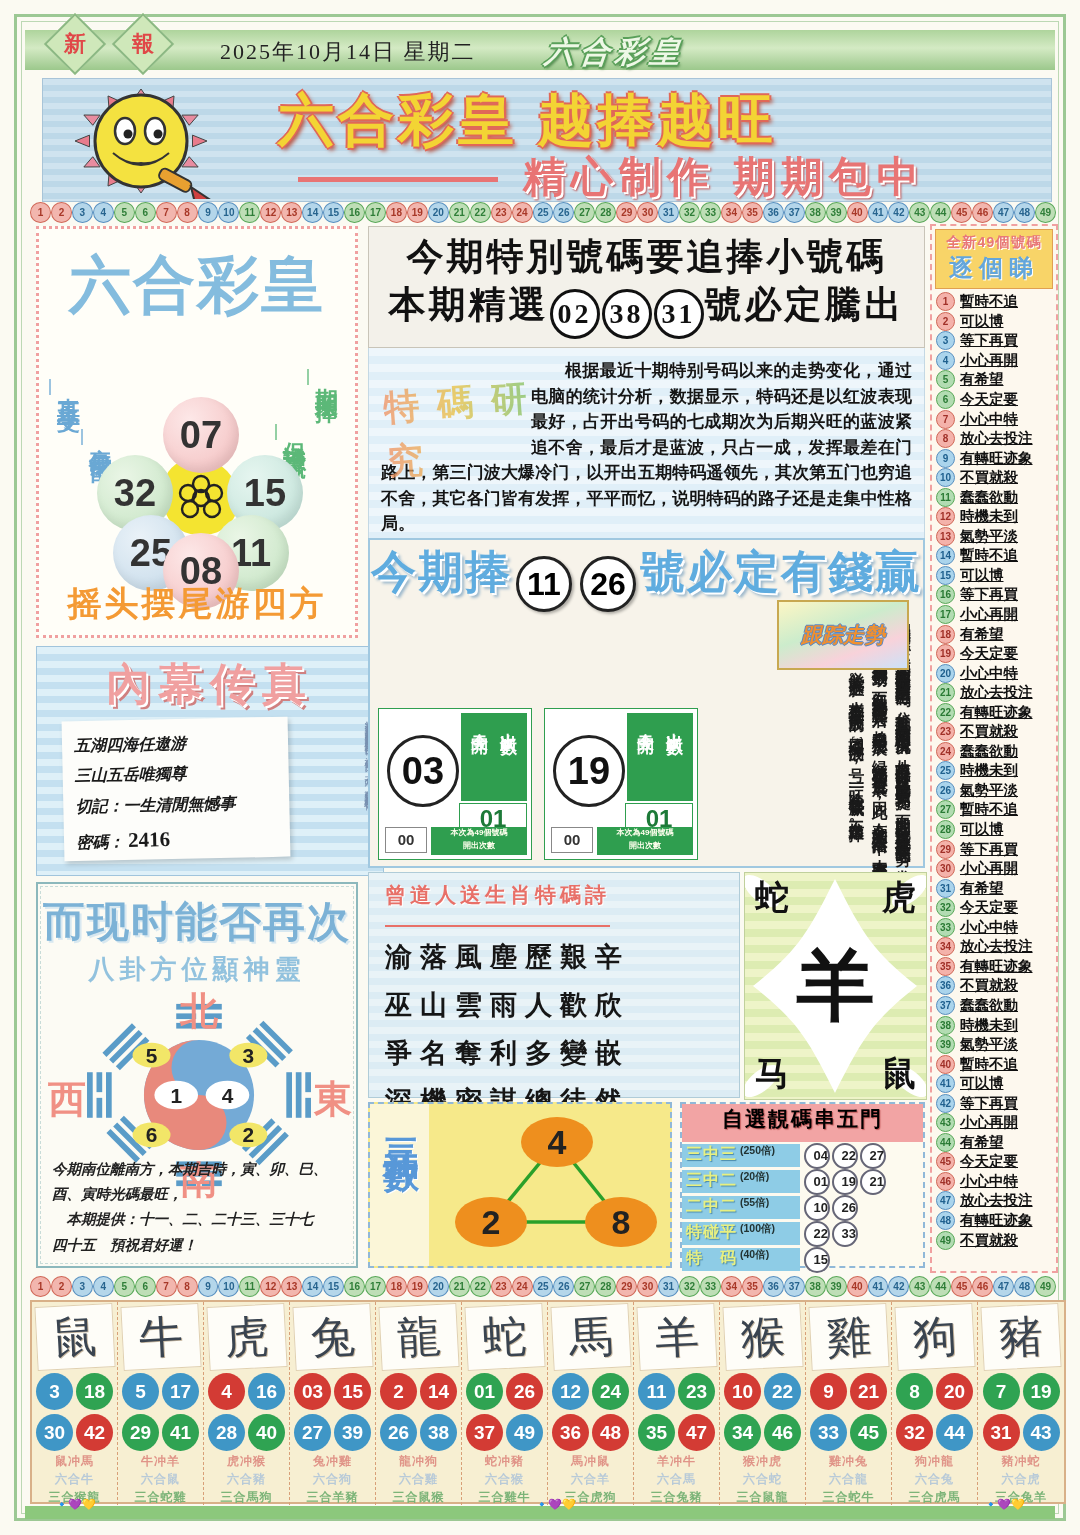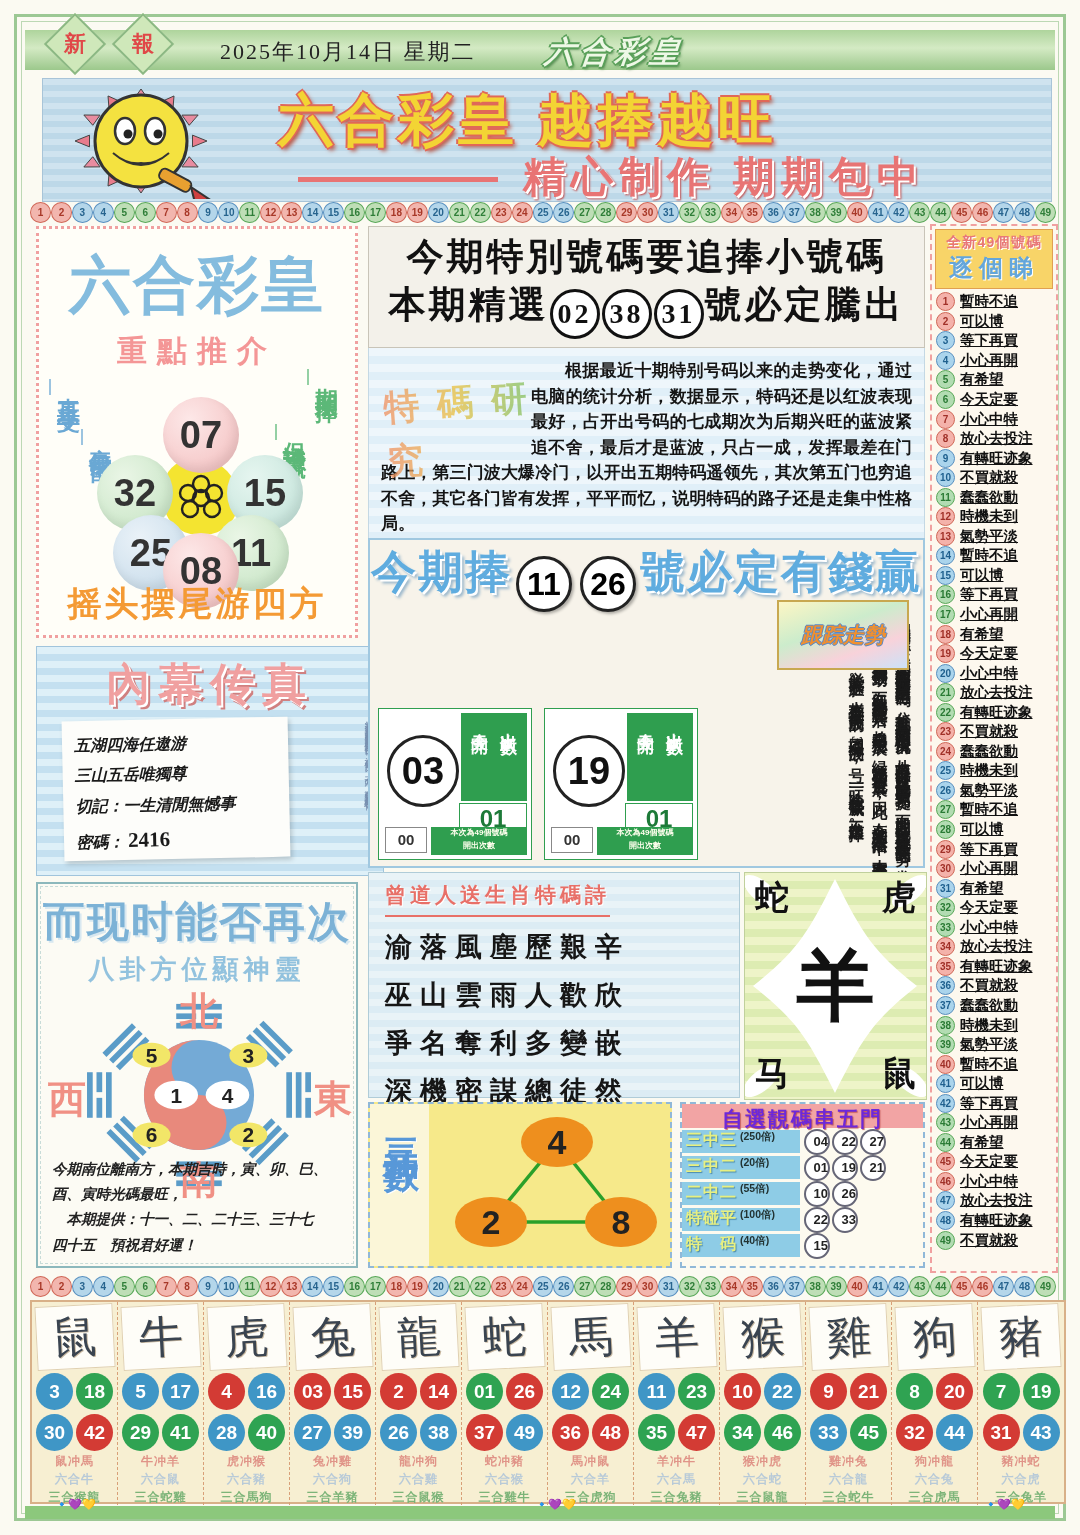--- a/index.html
+++ b/index.html
@@ -126,38 +126,38 @@
   .stat-foot0{position:absolute;left:6px;bottom:6px;width:40px;height:24px;border:1px solid #888;
     font-size:15px;font-weight:bold;text-align:center;line-height:24px;color:#333;background:#fff;}
   .stat-footnote{position:absolute;right:4px;bottom:4px;width:96px;height:28px;background:#2f9e4f;
     color:#ffe;font-size:8px;line-height:1.6;text-align:center;font-weight:bold;}
 
   
   .poem{position:absolute;left:368px;top:872px;width:372px;height:226px;box-sizing:border-box;
     background:repeating-linear-gradient(180deg,#e9f3f7 0 7px,#dcecf4 7px 14px);
     border:1px solid #b0ccd8;padding:8px 16px;}
   .poem-title{display:inline-block;font-size:21px;font-weight:bold;color:#e87068;letter-spacing:4px;
-    border-bottom:2px solid #e87068;padding-bottom:6px;text-shadow:1px 1px 0 #fff;}
+    border-bottom:2px solid #e87068;padding-bottom:16px;text-shadow:1px 1px 0 #fff;}
   .poem-line{font-family:"Liberation Serif",serif;font-size:27px;font-weight:bold;letter-spacing:8px;
     color:#161616;margin-top:12px;}
   .starbox{position:absolute;left:744px;top:872px;width:181px;height:226px;
     background:repeating-linear-gradient(180deg,#eef4c8 0 8px,#ddecb2 8px 16px);border:1px solid #c0d09c;}
   .star-corner{position:absolute;font-size:34px;font-weight:bold;color:#111;font-family:"Liberation Serif",serif;}
   .star-center{position:absolute;left:0;top:0;width:100%;height:100%;display:flex;align-items:center;justify-content:center;
     font-size:78px;font-weight:bold;color:#111;font-family:"Liberation Serif",serif;}
 
   
   .sanyuan{position:absolute;left:368px;top:1102px;width:304px;height:166px;box-sizing:border-box;
     border:2px dashed #90b8d8;background:#f6e98a;display:flex;}
   .sanyuan-label{writing-mode:vertical-rl;font-size:36px;font-weight:bold;color:#5898d8;
     letter-spacing:6px;padding:6px 4px 0 6px;text-shadow:1px 1px 0 #fff;background:#fbf6d8;}
   .selfpick{position:absolute;left:680px;top:1102px;width:245px;height:166px;box-sizing:border-box;
     border:2px dashed #90b8d8;background:#fdfaef;}
-  .sp-head{height:24px;background:#f2a4a4;text-align:center;line-height:30px;font-size:21px;font-weight:bold;
-    color:#6d28d9;letter-spacing:2px;text-shadow:1px 1px 1px #c05858;}
+  .sp-head{height:38px;background:#f2a4a4;text-align:center;line-height:30px;font-size:21px;font-weight:bold;
+    color:#000000;letter-spacing:2px;text-shadow:1px 1px 1px #c05858;}
   .sp-row{display:flex;align-items:center;height:25px;margin-top:1px;}
   .sp-band{width:118px;height:23px;background:#8eccе6;background:#8ecce6;display:flex;align-items:flex-start;
     padding-left:4px;box-sizing:border-box;}
   .sp-label{font-size:16px;font-weight:bold;color:#e8f080;letter-spacing:1px;text-shadow:1px 1px 1px #4888a8;}
   .sp-odds{font-size:10.5px;color:#233;margin-left:3px;font-weight:bold;}
   .sp-nums{display:flex;gap:2px;margin-left:4px;}
   .sp-circ{width:22px;height:22px;border:2px solid #667;border-radius:50%;background:#fff;
     font-size:13px;font-weight:bold;text-align:right;line-height:22px;color:#222;}
 
   
@@ -341,21 +341,20 @@
       <span class="mini green">44</span>
       <span class="mini red">45</span>
       <span class="mini red">46</span>
       <span class="mini blue">47</span>
       <span class="mini blue">48</span>
       <span class="mini green">49</span>
     </div>
 
   <div class="promo">
     <div class="promo-title">六合彩皇</div>
-    <div class="promo-sub">重點推介</div>
     <div class="vlabel blue" style="left:10px;top:150px">真正享受</div>
     <div class="vlabel blue" style="left:42px;top:200px">毫無保留</div>
     <div class="vlabel green" style="right:12px;top:140px">期期照捧</div>
     <div class="vlabel green" style="right:44px;top:195px">保證穩贏</div>
     <div class="flower" id="flower">
       <div class="fcenter">
         <svg width="52" height="52" viewBox="0 0 52 52">
           <g fill="none" stroke="#222" stroke-width="2.4">
             <circle cx="26" cy="13" r="8"></circle>
               <circle cx="13" cy="22" r="8"></circle>

